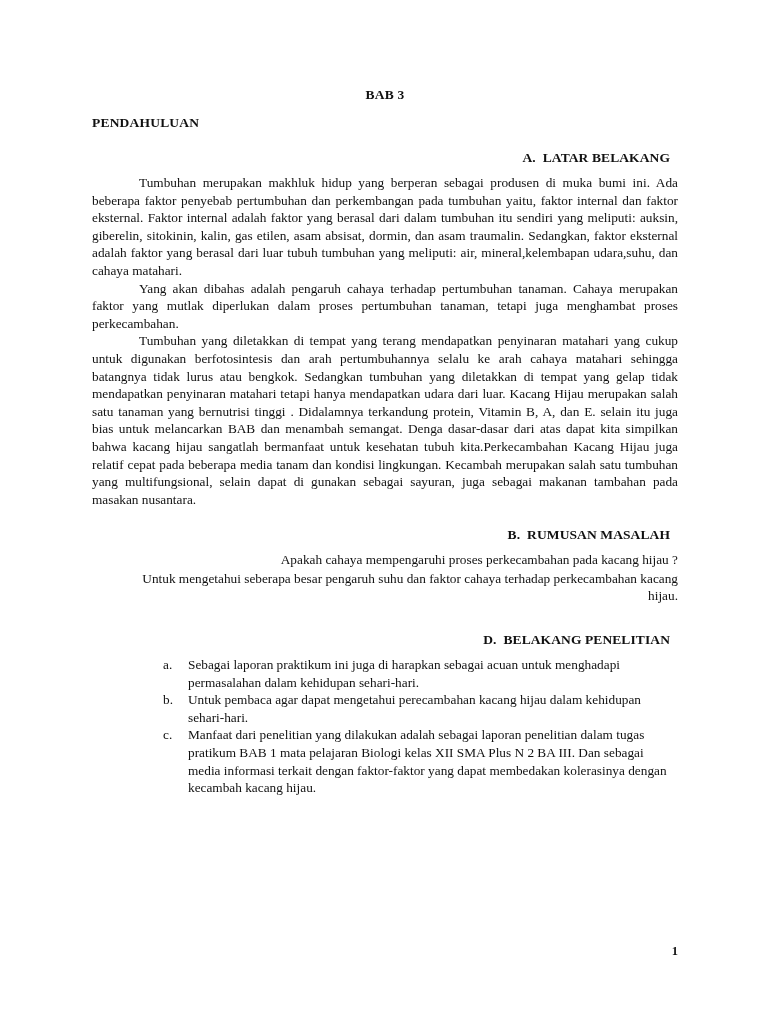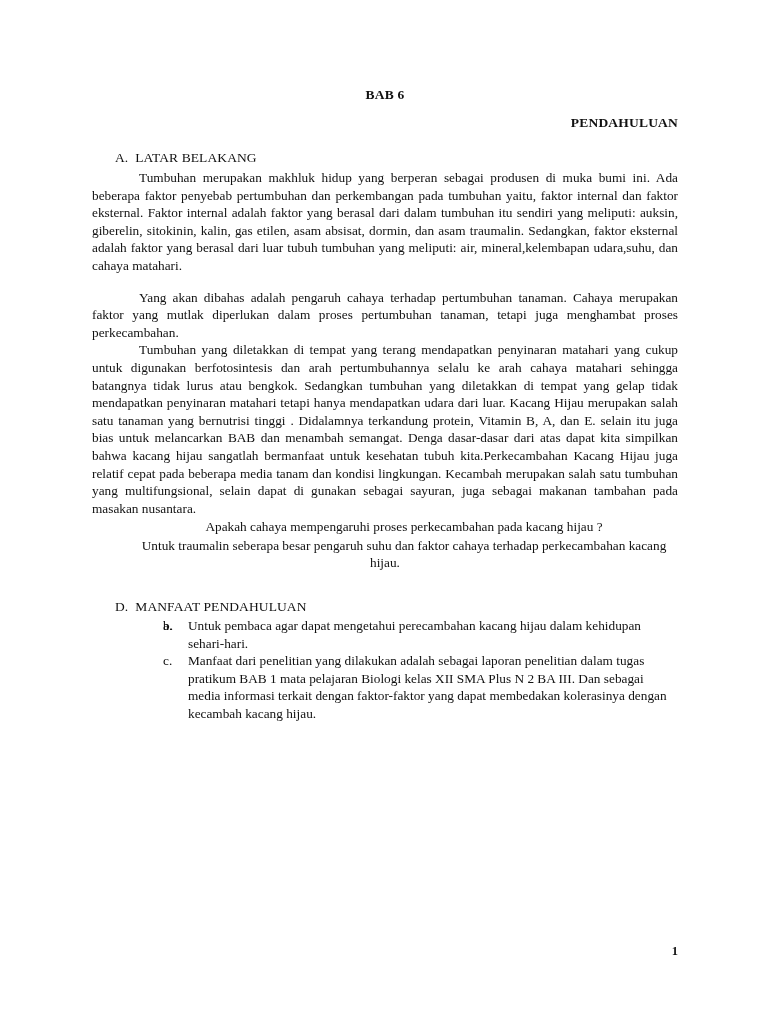--- a/index.html
+++ b/index.html
@@ -32,62 +32,63 @@
 
   .doc-title {
     text-align: center;
     font-weight: bold;
     font-size: 13.5px;
     line-height: 17px;
     letter-spacing: 0.2px;
     margin: 0;
   }
   .doc-subtitle {
-    text-align: right;
+    text-align: left;
     font-weight: bold;
     font-size: 13.5px;
     line-height: 17px;
     letter-spacing: 0.2px;
     margin: 11px 0 0 0;
   }
 
   
   .section-heading {
-    font-weight: normal;
+    font-weight: bold;
     font-size: 13.5px;
     line-height: 17px;
-    margin: 0;
+    margin: 8px;
     padding-left: 23px;
     letter-spacing: 0.1px;
     white-space: pre;
+    text-align: right;
   }
   .sec-a { margin-top: 18px; }
   .sec-b { margin-top: 18px; }
   .sec-c { margin-top: 20px; }
   .sec-d { margin-top: 26px; }
 
   
   .para {
     font-size: 13.3px;
     line-height: 17.6px;
     text-align: justify;
     text-justify: inter-word;
     text-indent: 47px;
     margin: 0;
     hyphens: none;
   }
   .para.p1 { margin-top: 3px; }
-  .para.p2 { margin-top: 14px; }
+  .para.p2 { }
   .para.p3 { }
 
   
   .subpara {
     font-size: 13.3px;
     line-height: 17.6px;
-    text-align: center;
+    text-align: right;
     margin: 1px 0 0 0;
     text-indent: 38px;
   }
 
   
   .list {
     list-style: none;
     margin: 2px 0 0 0;
     padding: 0;
   }
@@ -119,43 +120,45 @@
     color: #111111;
   }
 </style>
 </head>
 <body>
 
 <div class="page">
 
   <div class="content">
 
-    <h1 class="doc-title">BAB 6</h1>
+    <h1 class="doc-title">BAB 3</h1>
 
     <h2 class="doc-subtitle">PENDAHULUAN</h2>
 
     <h3 class="section-heading sec-a">A.  LATAR BELAKANG</h3>
 
     <p class="para p1">Tumbuhan merupakan makhluk hidup yang berperan sebagai produsen di muka bumi ini. Ada beberapa faktor penyebab pertumbuhan dan perkembangan pada tumbuhan yaitu, faktor internal dan faktor eksternal. Faktor internal adalah faktor yang berasal dari dalam tumbuhan itu sendiri yang meliputi: auksin, giberelin, sitokinin, kalin, gas etilen, asam absisat, dormin, dan asam traumalin. Sedangkan, faktor eksternal adalah faktor yang berasal dari luar tubuh tumbuhan yang meliputi: air, mineral,kelembapan udara,suhu, dan cahaya matahari.</p>
 
     <p class="para p2">Yang akan dibahas adalah pengaruh cahaya terhadap pertumbuhan tanaman. Cahaya merupakan faktor yang mutlak diperlukan dalam proses pertumbuhan tanaman, tetapi juga menghambat proses  perkecambahan.</p>
 
     <p class="para p3">Tumbuhan  yang diletakkan di tempat yang terang mendapatkan penyinaran matahari yang cukup untuk digunakan berfotosintesis dan arah pertumbuhannya selalu ke arah cahaya matahari sehingga batangnya tidak lurus atau bengkok. Sedangkan tumbuhan yang diletakkan di tempat yang gelap tidak mendapatkan penyinaran matahari tetapi hanya mendapatkan udara  dari luar. Kacang Hijau merupakan salah satu tanaman yang bernutrisi tinggi . Didalamnya terkandung protein, Vitamin B, A, dan E. selain itu juga bias untuk melancarkan BAB dan menambah semangat. Denga dasar-dasar dari atas dapat kita simpilkan bahwa kacang hijau sangatlah bermanfaat untuk kesehatan tubuh kita.Perkecambahan Kacang Hijau juga relatif cepat pada beberapa media tanam dan kondisi lingkungan. Kecambah merupakan salah satu tumbuhan yang multifungsional, selain dapat di gunakan sebagai sayuran, juga sebagai makanan tambahan pada masakan nusantara.</p>
 
+    <h3 class="section-heading sec-b">B.  RUMUSAN MASALAH</h3>
 
     <p class="subpara">Apakah cahaya mempengaruhi proses perkecambahan pada kacang hijau ?</p>
 
 
-    <p class="subpara">Untuk traumalin seberapa besar pengaruh suhu dan faktor cahaya terhadap perkecambahan kacang hijau.</p>
+    <p class="subpara">Untuk mengetahui seberapa besar pengaruh suhu dan faktor cahaya terhadap perkecambahan kacang hijau.</p>
 
-    <h3 class="section-heading sec-d">D.  MANFAAT PENDAHULUAN</h3>
+    <h3 class="section-heading sec-d">D.  BELAKANG PENELITIAN</h3>
 
     <ul class="list">
       <li class="list-item">
         <span class="list-marker">a.</span>
+        <span>Sebagai laporan praktikum ini juga di harapkan sebagai acuan untuk menghadapi permasalahan dalam kehidupan sehari-hari.</span>
       </li>
       <li class="list-item">
         <span class="list-marker">b.</span>
         <span>Untuk  pembaca agar dapat mengetahui perecambahan kacang hijau dalam kehidupan sehari-hari.</span>
       </li>
       <li class="list-item">
         <span class="list-marker">c.</span>
         <span>Manfaat dari penelitian yang dilakukan adalah sebagai laporan penelitian dalam tugas pratikum BAB 1 mata pelajaran Biologi kelas XII SMA Plus N 2 BA III. Dan sebagai media informasi terkait dengan faktor-faktor yang dapat membedakan kolerasinya dengan kecambah kacang hijau.</span>
       </li>
     </ul>

